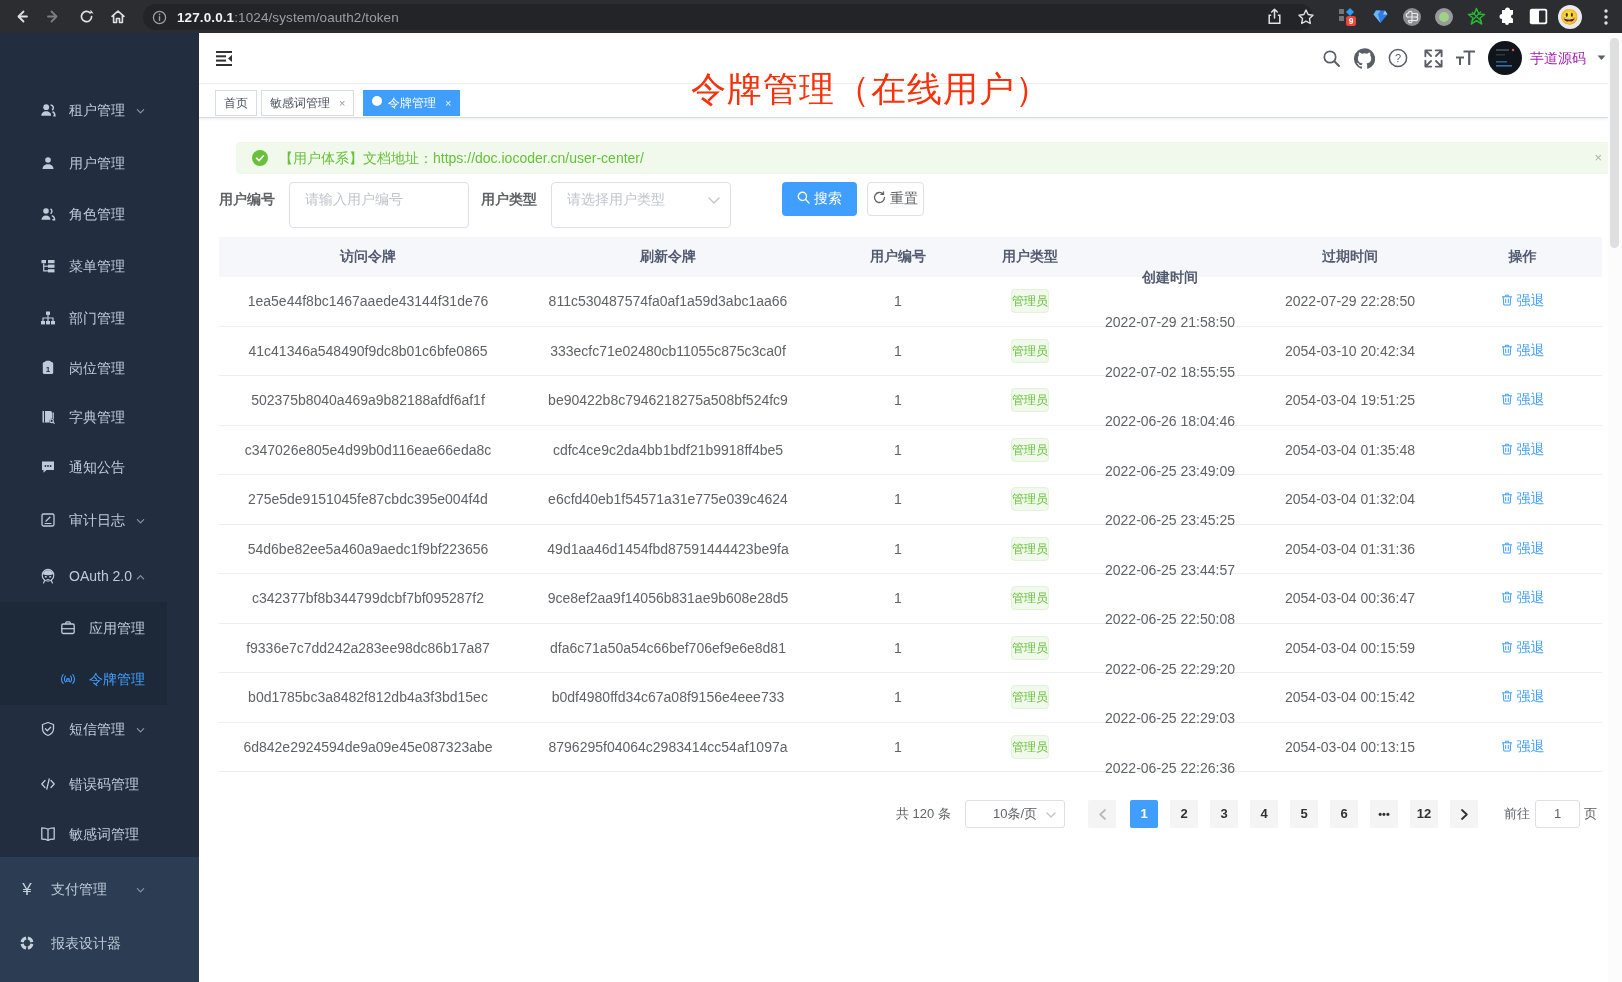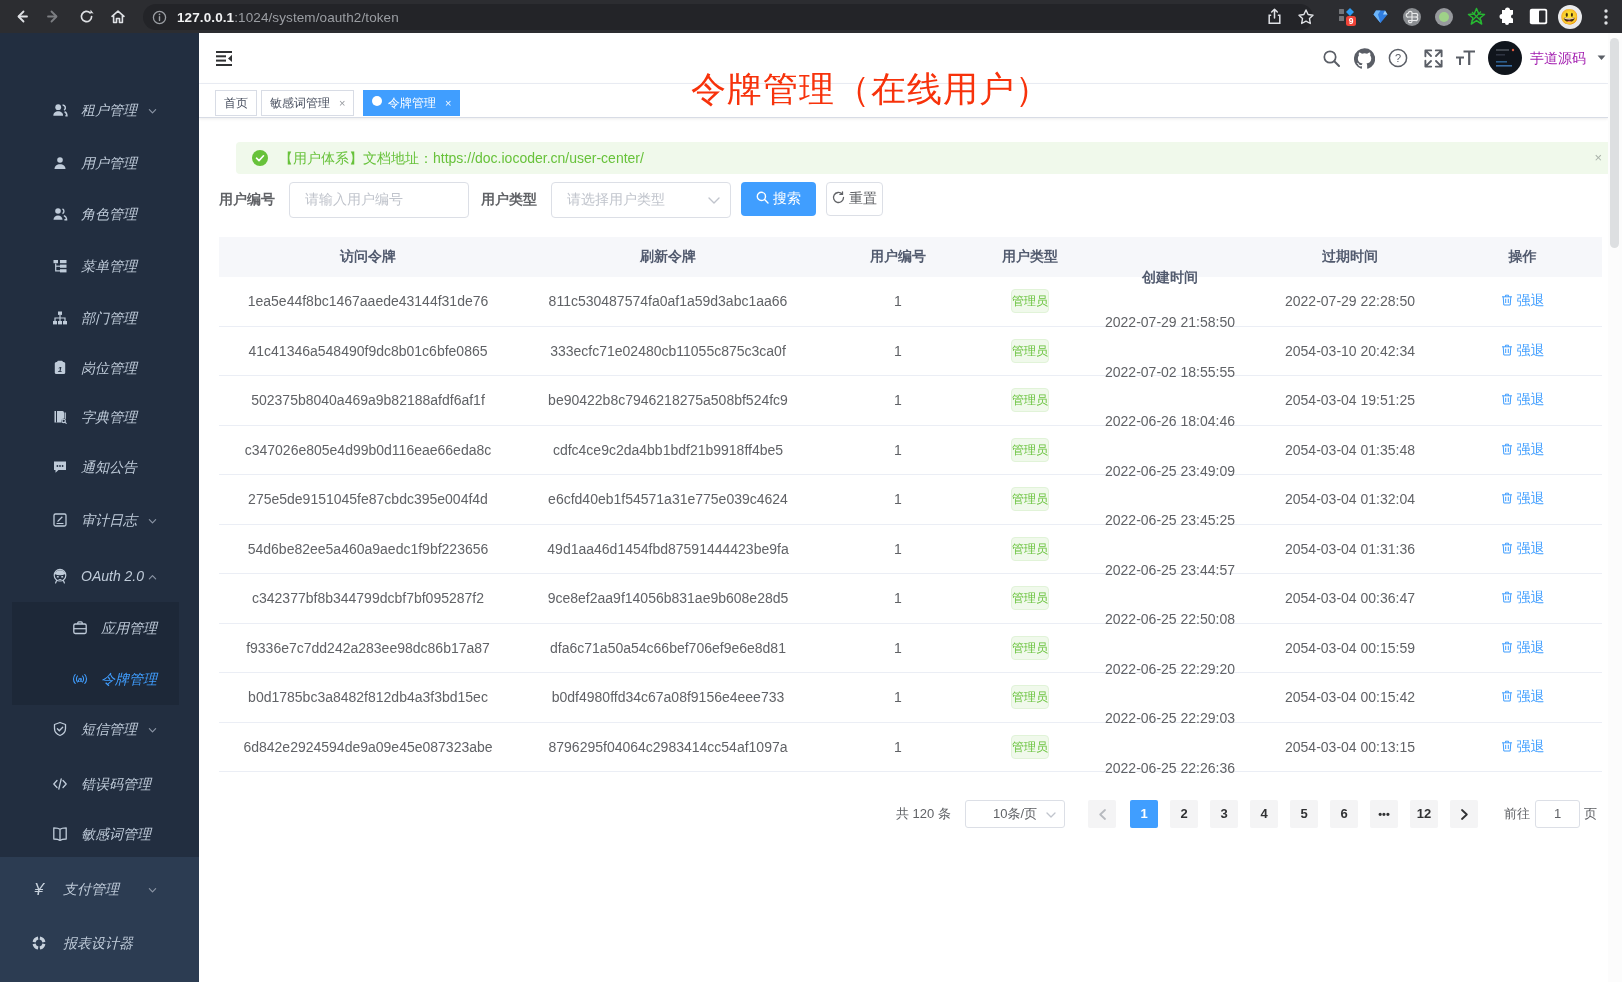--- a/index.html
+++ b/index.html
@@ -12,21 +12,21 @@
   .cbtn { position:absolute; top:0; height:33px; display:flex; align-items:center; justify-content:center; }
   #urlpill { position:absolute; left:143px; top:4px; width:1170px; height:26px; border-radius:13px; background:#232428; display:flex; align-items:center; }
   #urlpill .i { margin-left:9px; }
   #urltxt { margin-left:10px; font-size:13.5px; color:#9b9ea3; letter-spacing:.1px; }
   #urltxt b { color:#f0f1f2; font-weight:600; }
   
   #sidebar { position:absolute; left:0; top:33px; width:199px; height:949px; background:#222e40; }
   #logobar { position:absolute; left:0; top:0; width:199px; height:52px; background:#2e3e54; }
   #logobar .avatar { position:absolute; left:35px; top:11px; width:32px; height:32px; border-radius:3px; overflow:hidden; }
   #logobar .title { position:absolute; left:80px; top:0; height:52px; line-height:52px; color:#fff; font-size:14px; font-weight:700; }
-  .mi { position:absolute; left:12px; width:167px; height:52px; color:#bfcbd9; font-size:14px;font-style:italic; }
+  .mi { position:absolute; left:0; width:167px; height:52px; color:#bfcbd9; font-size:14px; }
   .mi .ic { position:absolute; left:40px; top:18px; width:16px; height:16px; }
   .mi .tx { position:absolute; left:69px; top:0; height:52px; line-height:52px; }
   .mi .ar { position:absolute; right:22px; top:23px; width:9px; height:9px; }
   .sub { background:#1d2838; }
   .sub .ic { left:60px; }
   .sub .tx { left:89px; }
   .active { color:#409eff; }
   
   #navbar { position:absolute; left:199px; top:33px; width:1409px; height:51px; background:#fff; border-bottom:1px solid #ebeef5; }
   #bcrumb { position:absolute; left:58px; top:0; height:50px; line-height:50px; font-size:14px; color:#303133; font-weight:400; white-space:nowrap; }
@@ -39,22 +39,22 @@
   .tag.on { background:#409eff; border-color:#409eff; color:#fff; }
   .tag .dot { display:inline-block; width:10px; height:10px; border-radius:50%; background:#fff; margin-right:6px; position:relative; top:-1px; }
   .tag .x { margin-left:9px; font-size:11px; opacity:.95; }
   
   #rednote { position:absolute; left:691px; top:66px; font-size:35px; color:#f7320b; letter-spacing:1px; z-index:5; }
   
   #alert { position:absolute; left:236px; top:142px; width:1383px; height:32px; background:#f0f9eb; border-radius:4px; color:#67c23a; font-size:14px; }
   #alert .txt { position:absolute; left:43px; top:0; height:32px; line-height:32px; }
   #alert .x { position:absolute; right:17px; top:0; height:32px; line-height:32px; color:#a9b2a9; font-size:13px; }
   .flabel { position:absolute; top:182px; height:34px; line-height:34px; font-size:14px; font-weight:700; color:#606266; }
-  .finput { position:absolute; top:182px; height:36px; border:1px solid #dcdfe6; border-radius:4px; background:#fff; font-size:14px; color:#c0c4cc; line-height:32px; padding-left:15px; }
-  .btn { position:absolute; top:182px; height:34px; border-radius:4px; font-size:14px; line-height:32px; text-align:center; }
+  .finput { position:absolute; top:182px; height:46px; border:1px solid #dcdfe6; border-radius:4px; background:#fff; font-size:14px; color:#c0c4cc; line-height:32px; padding-left:15px; }
+  .btn { position:absolute; top:182px; height:34px; border-radius:4px; font-size:14px; line-height:32px; text-align:center;margin-left:41px; }
   
   #table { position:absolute; left:219px; top:237px; width:1383px; }
   #thead { height:40px; background:#f6f7fa; display:flex; align-items:center; font-size:14px; font-weight:700; color:#515a6e; }
   .tr { height:49.5px; border-bottom:1px solid #ebeef5; display:flex; align-items:center; font-size:14px; color:#606266; }
   .c { text-align:center; }
   .c1{width:298px;} .c2{width:302px;} .c3{width:158px;} .c4{width:106px;} .c5{width:174px;margin-top:42px;} .c6{width:186px;} .c7{width:159px;}
   .gtag { display:inline-block; height:24px; line-height:22px; padding:0 0; background:#f0f9eb; border:1px solid #e1f3d8; border-radius:4px; color:#67c23a; font-size:12px; }
   .kick { color:#409eff; white-space:nowrap; }
   
   #pager { position:absolute; top:800px; left:0; width:1622px; height:28px; font-size:13px; color:#606266; }

